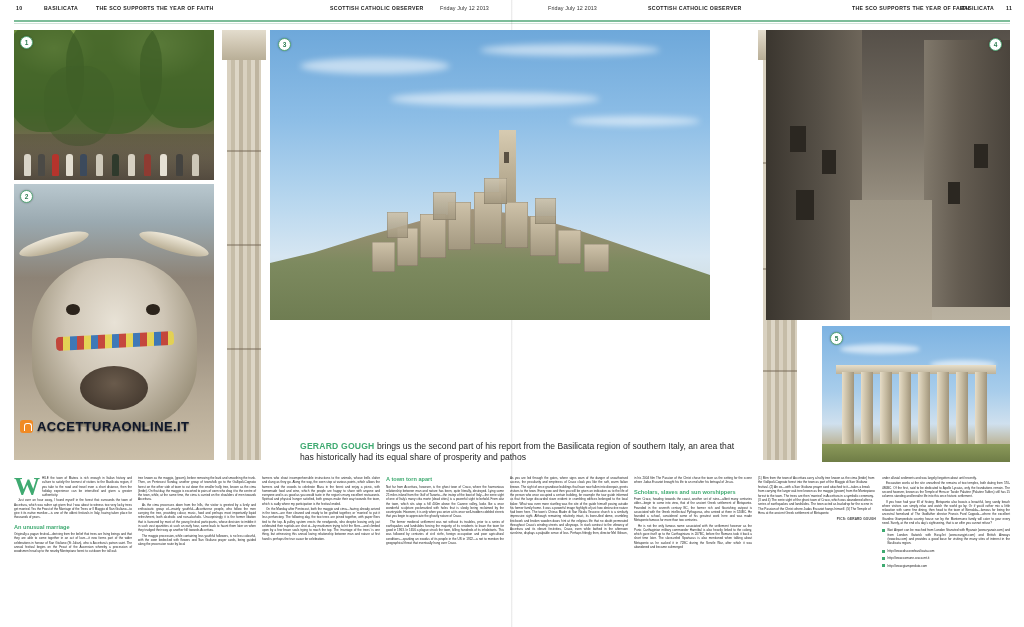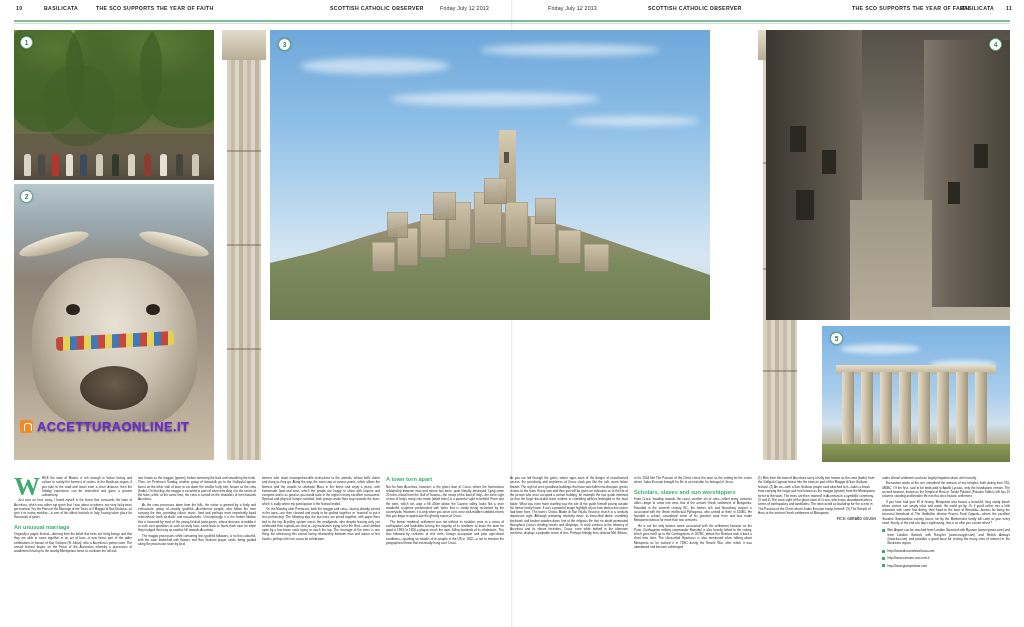--- a/index.html
+++ b/index.html
@@ -54,21 +54,21 @@
   .p2 .muz{position:absolute;left:66px;top:182px;width:68px;height:44px;border-radius:50%;
     background:radial-gradient(ellipse at 50% 40%,#6a5b4c,#3b3128);}
   .p2 .collar{position:absolute;left:42px;top:150px;width:118px;height:14px;
     background:repeating-linear-gradient(90deg,#c2392f 0 7px,#e6d34a 7px 14px,#2e6fb5 14px 21px);
     border-radius:4px;transform:rotate(-3deg);opacity:.9;}
   .wm{position:absolute;left:6px;bottom:26px;display:flex;align-items:center;gap:4px;z-index:7;}
   .wm-ico{width:13px;height:13px;border-radius:3px;background:#f08a24;
           position:relative;}
   .wm-ico:after{content:"";position:absolute;left:3.5px;top:3px;width:6px;height:7px;
           border:1.6px solid #fff;border-bottom:none;border-radius:3px 3px 0 0;}
-  .wm-txt{font-size:13px;font-weight:bold;color:#6d28d9;letter-spacing:.4px;
+  .wm-txt{font-size:13px;font-weight:bold;color:#0f172a;letter-spacing:.4px;
           text-shadow:0 1px 2px rgba(0,0,0,.55);}
 
   
   .col{position:absolute;top:30px;width:44px;height:430px;overflow:hidden;}
   .colL{left:222px;}
   .colR{left:758px;}
   .col .cap{position:absolute;left:0;top:0;width:44px;height:30px;
     background:linear-gradient(180deg,#e3dccd 0%,#cfc6b2 48%,#b8ae97 100%);}
   .col .shaft{position:absolute;left:5px;top:30px;width:34px;height:400px;
     background:repeating-linear-gradient(90deg,
@@ -277,20 +277,23 @@
     <div class="pc" style="left:58px;"></div>
       <div class="pc" style="left:77px;"></div>
     <div class="pc" style="left:96px;"></div>
       <div class="pc" style="left:115px;"></div>
     <div class="pc" style="left:134px;"></div>
       <div class="pc" style="left:153px;"></div>
     <div class="grd"></div>
     <div class="badge" style="left:8px;top:6px;">5</div>
   </div>
 
+  <div class="stand">
+    <b>GERARD GOUGH</b><span> brings us the second part of his report from the Basilicata region of southern Italy, an area that has historically had its equal share of prosperity and pathos</span>
+  </div>
 
   <div class="body">
 
     <div class="colbox c1">
       <p class="para first"><span class="drop">W</span><span>HILE the town of Matera is rich enough in Italian history and culture to satisfy the keenest of visitors to the Basilicata region, if you take to the road and travel even a short distance, then the holiday experience can be intensified and given a greater authenticity.</span></p>
       <p class="para">Just over an hour away, I found myself in the forest that surrounds the town of Accettura, which was rather apt given that I was about to witness two very lucky trees get married. Yes the Feast of the Marriage of the Trees or Il Maggio di San Giuliano—to give it its native moniker—is one of the oldest festivals in Italy, having taken place for thousands of years.</p>
       <div class="sub">An unusual marriage</div>
       <p class="para first">Originally a pagan festival—deriving from the belief that trees are living beings and that they are able to come together in an act of love—it now forms part of the wider celebrations in honour of San Giuliano (St Julian), who is Accettura's patron saint. The annual festival begins on the Feast of the Ascension whereby a procession of woodsmen head up to the nearby Montepiano forest to cut down the tall oak</p>
     </div>
 

